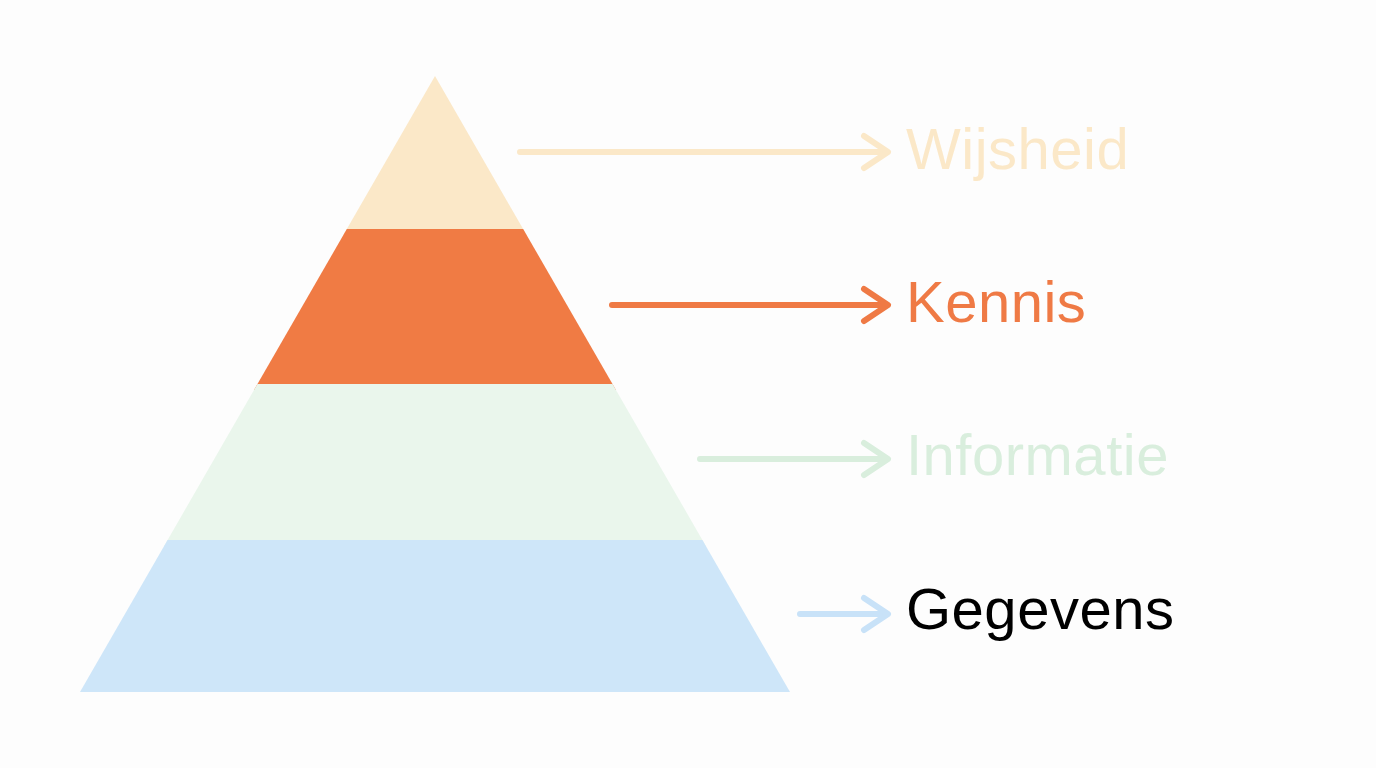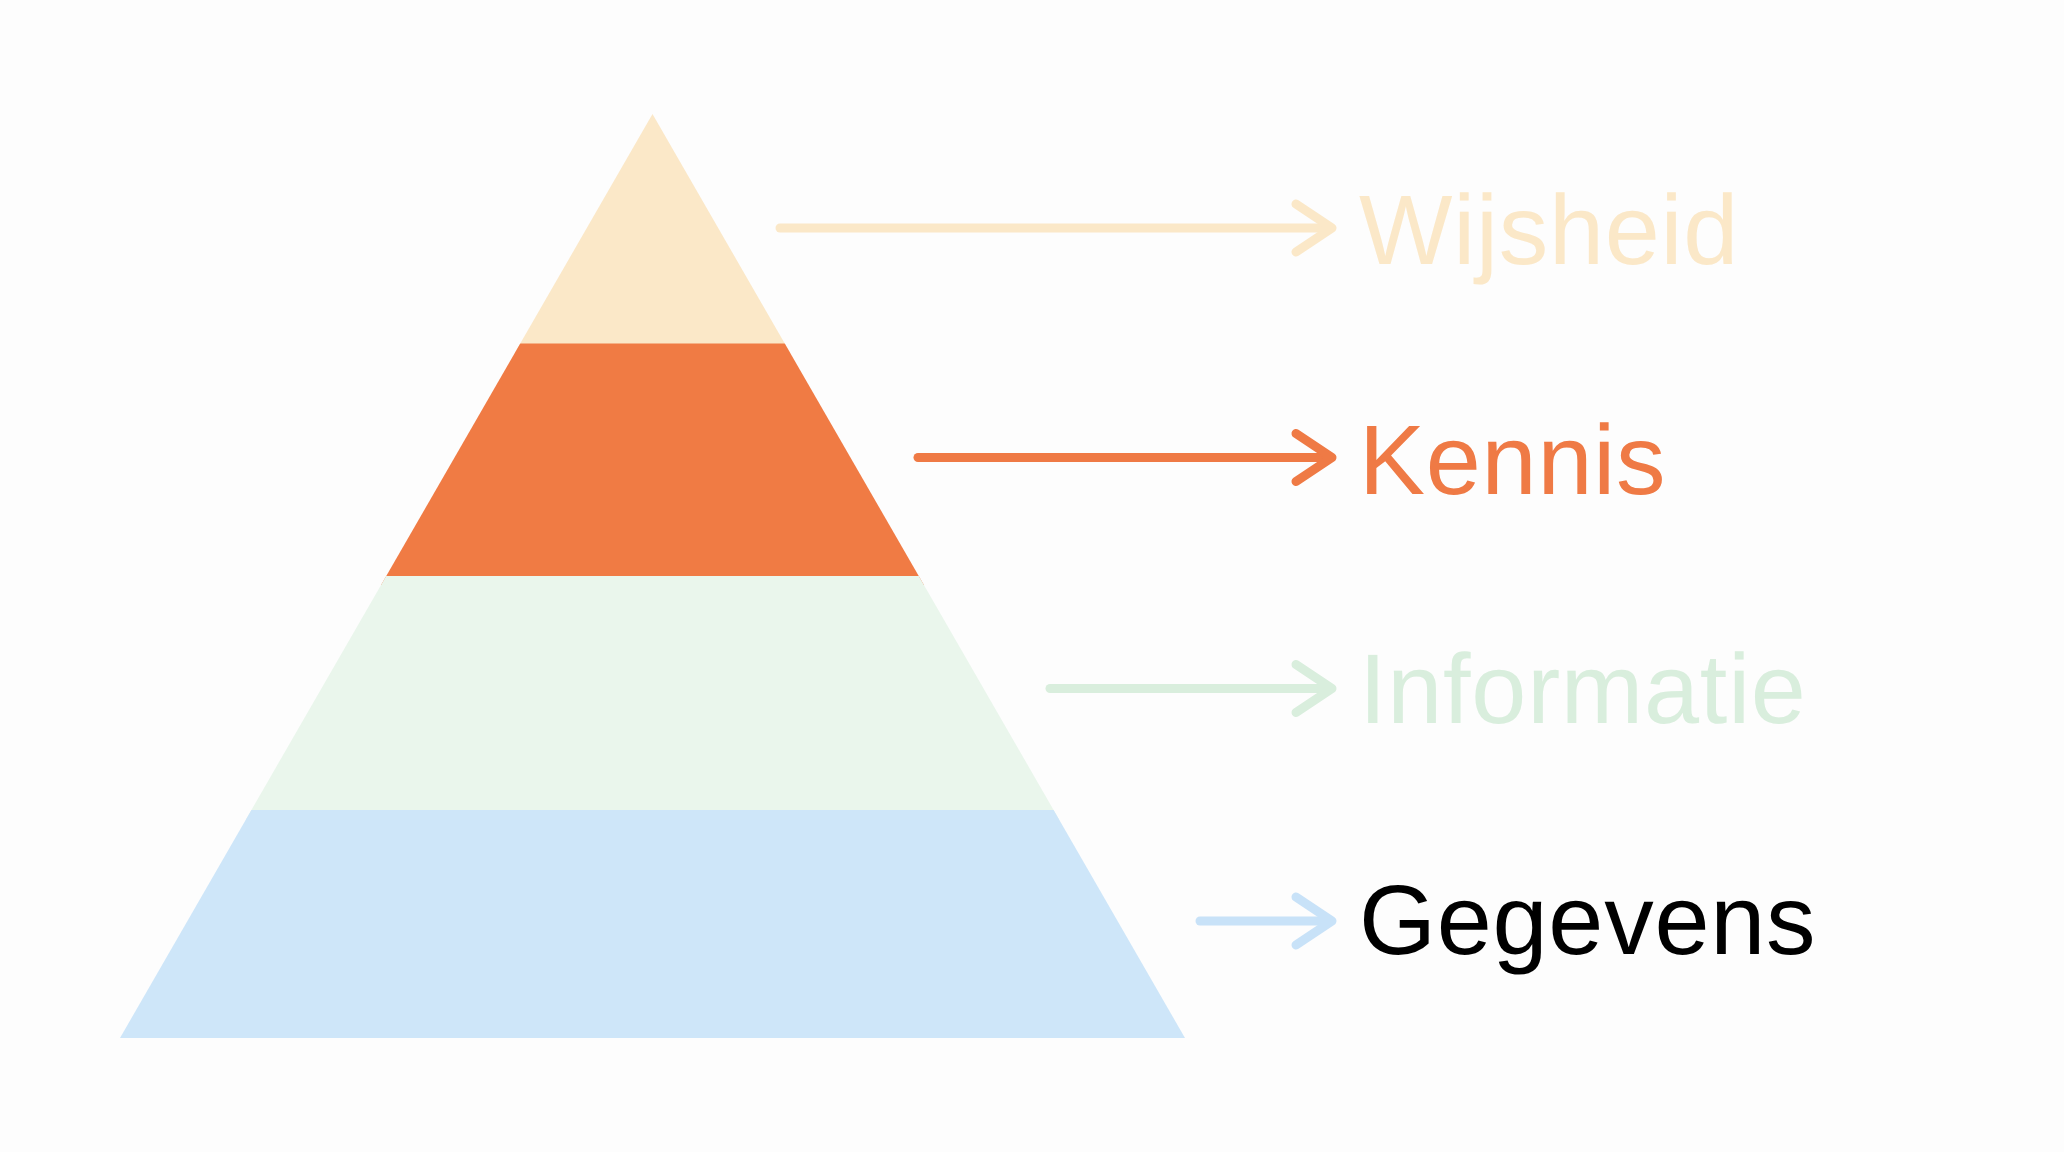--- a/index.html
+++ b/index.html
@@ -21,21 +21,21 @@
     position: absolute;
     left: 0;
     top: 0;
     width: 1376px;
     height: 768px;
   }
   .layer-label {
     position: absolute;
     font-family: "Liberation Sans", sans-serif;
     font-weight: 400;
-    font-size: 66px;
+    font-size: 58px;
     line-height: 1;
     letter-spacing: 0.5px;
     white-space: nowrap;
     -webkit-font-smoothing: antialiased;
   }
   #label-wisdom   { left: 906px; top: 120px; color: #fbe8c8; }
   #label-knowledge{ left: 906px; top: 273px; color: #ef7a45; }
   #label-information{ left: 906px; top: 426px; color: #d9eedd; }
   #label-data     { left: 906px; top: 580px; color: #c8e2f8; }
 </style>

